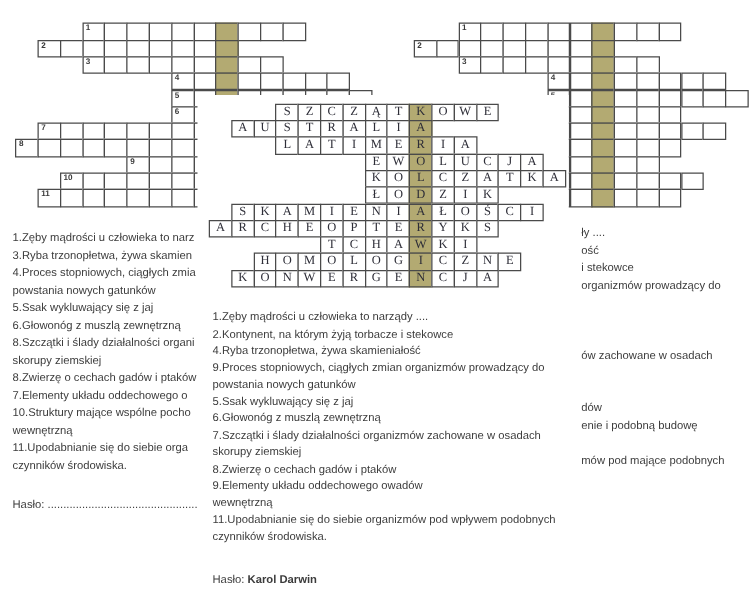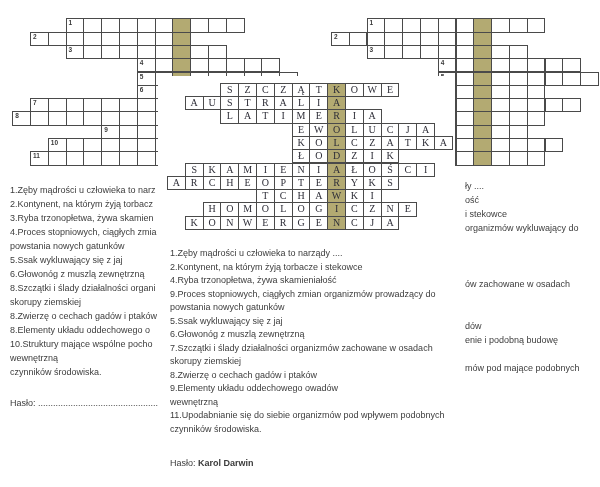--- a/index.html
+++ b/index.html
@@ -312,42 +312,42 @@
       <div class="cell" style="left: 437.7px; top: 151.3px;"></div>
       <div class="cell" style="left: 455.5px; top: 151.3px;"></div>
       <div class="cell key" style="left: 473.3px; top: 151.3px;"></div>
       <div class="cell" style="left: 491.1px; top: 151.3px;"></div>
       <div class="cell" style="left: 508.9px; top: 151.3px;"></div>
       <div class="cell" style="left: 526.7px; top: 151.3px;"></div>
     </div>
 
   <div id="clues-left" class="clues">
       <div class="clue-line">1.Zęby mądrości u człowieka to narz</div>
-      <div class="clue-line">2.Kontynent, na którym żyją torbacz</div>
       <div class="clue-line">3.Ryba trzonopłetwa, żywa skamien</div>
       <div class="clue-line">4.Proces stopniowych, ciągłych zmia</div>
       <div class="clue-line">powstania nowych gatunków</div>
       <div class="clue-line">5.Ssak wykluwający się z jaj</div>
       <div class="clue-line">6.Głowonóg z muszlą zewnętrzną</div>
       <div class="clue-line">8.Szczątki i ślady działalności organi</div>
       <div class="clue-line">skorupy ziemskiej</div>
       <div class="clue-line">8.Zwierzę o cechach gadów i ptaków</div>
-      <div class="clue-line">8.Elementy układu oddechowego o</div>
+      <div class="clue-line">7.Elementy układu oddechowego o</div>
       <div class="clue-line">10.Struktury mające wspólne pocho</div>
       <div class="clue-line">wewnętrzną</div>
+      <div class="clue-line">11.Upodabnianie się do siebie orga</div>
       <div class="clue-line">czynników środowiska.</div>
     </div>
 
   <div id="haslo-left"><span>Hasło:</span> <span>......................................................</span></div>
 
   <div id="clues-right" class="clues">
       <div class="clue-line">ły ....</div>
       <div class="clue-line">ość</div>
       <div class="clue-line">i stekowce</div>
-      <div class="clue-line">organizmów wykluwający do</div>
+      <div class="clue-line">organizmów prowadzący do</div>
       <div class="clue-line">&nbsp;</div>
       <div class="clue-line">&nbsp;</div>
       <div class="clue-line">&nbsp;</div>
       <div class="clue-line">ów zachowane w osadach</div>
       <div class="clue-line">&nbsp;</div>
       <div class="clue-line">&nbsp;</div>
       <div class="clue-line">dów</div>
       <div class="clue-line">enie i podobną budowę</div>
       <div class="clue-line">&nbsp;</div>
       <div class="clue-line">mów pod mające podobnych</div>

